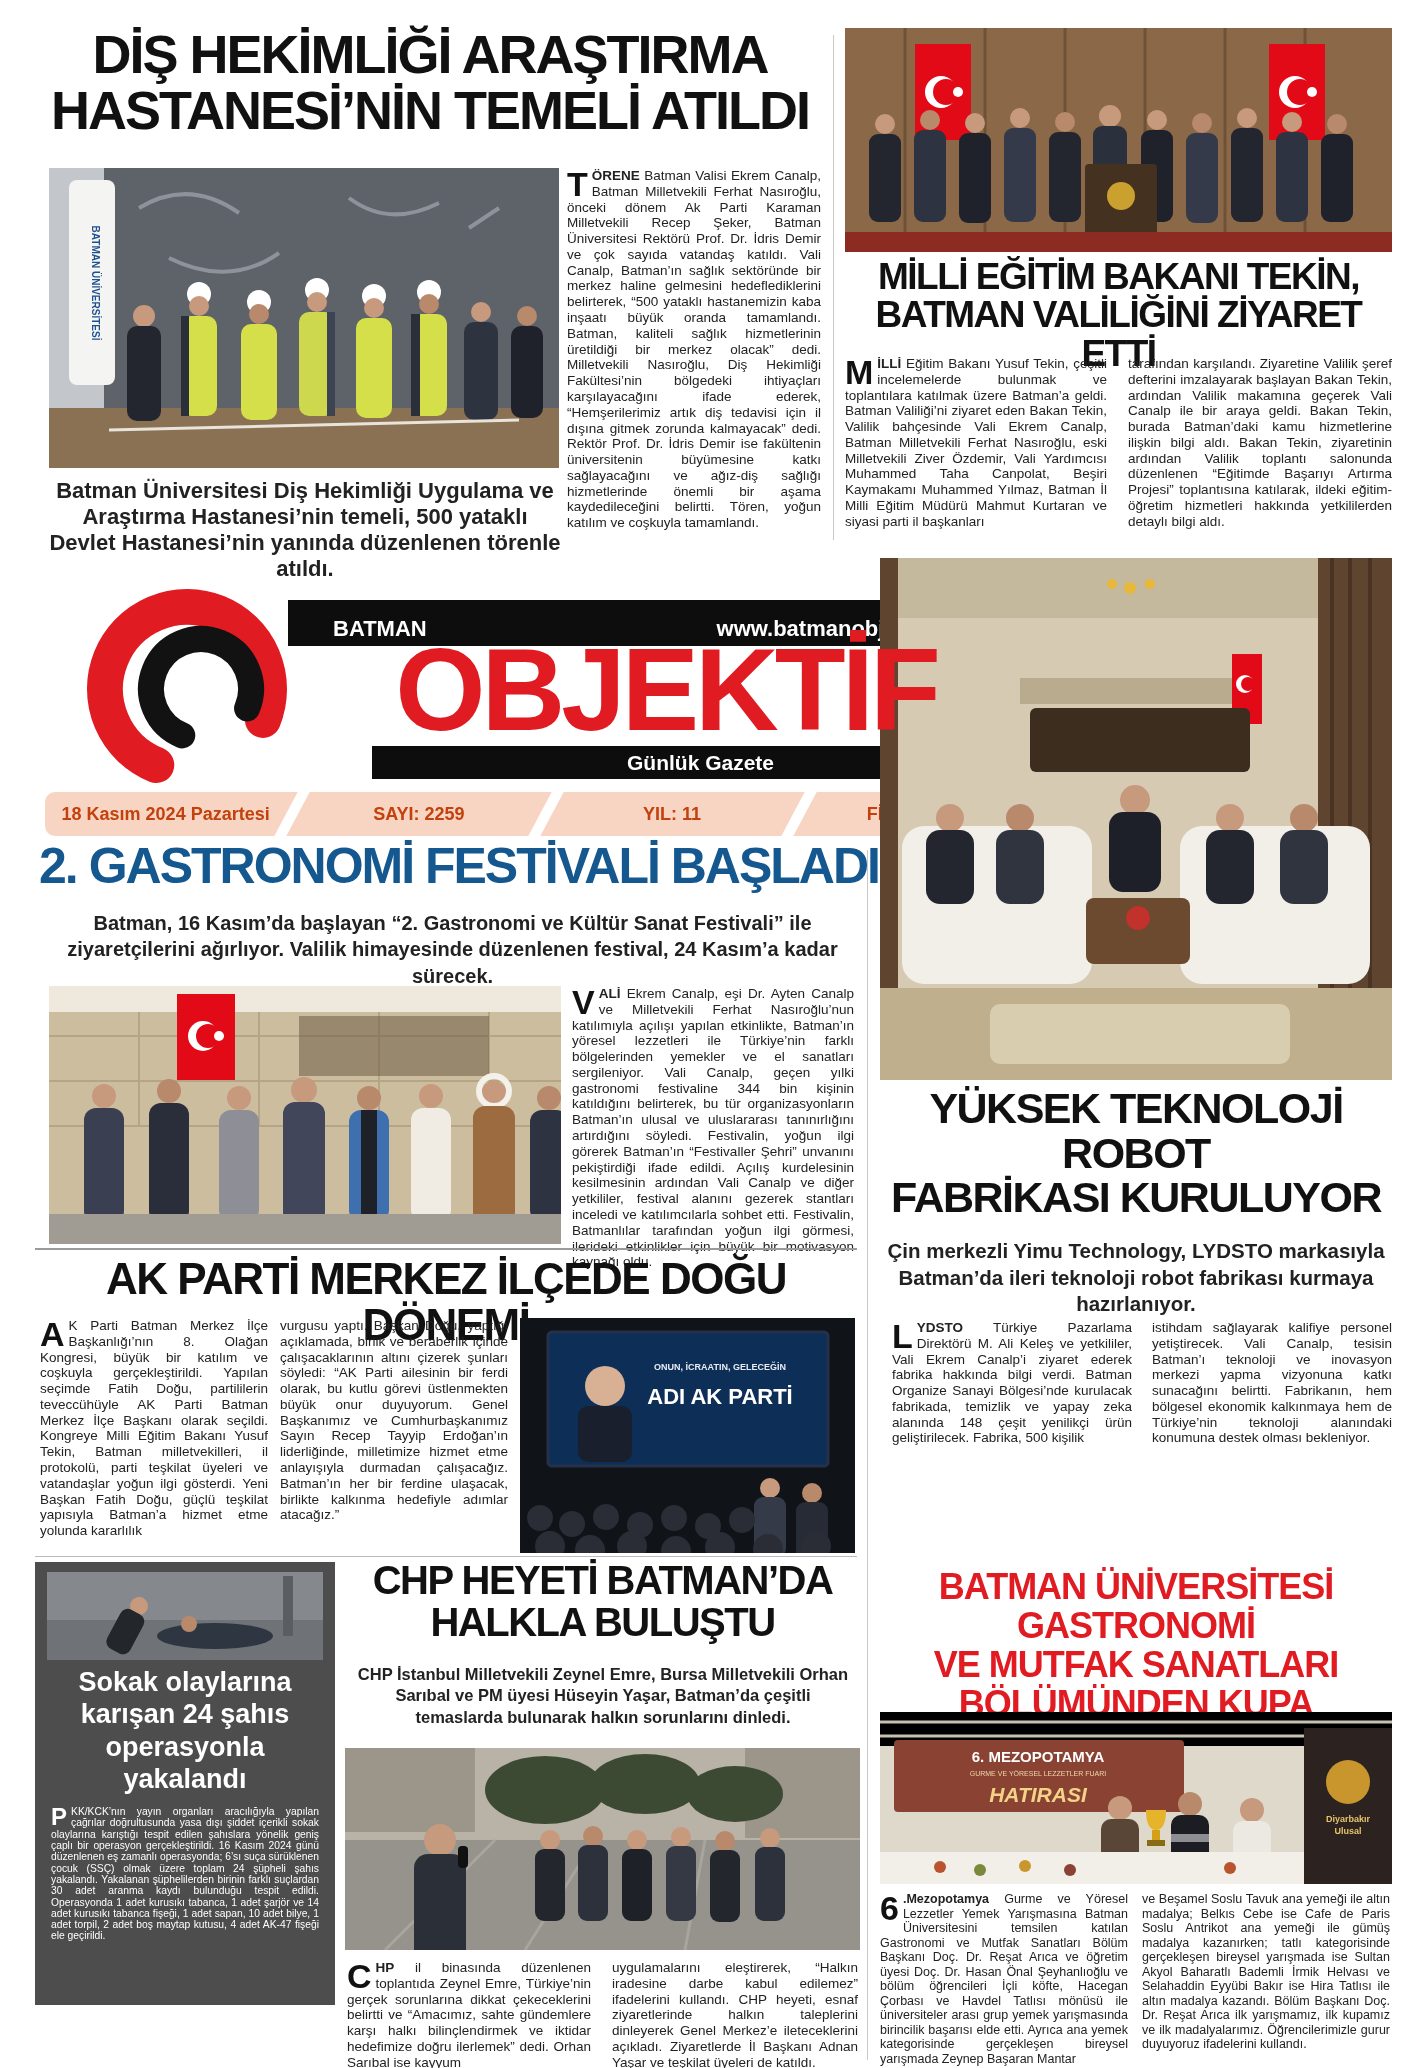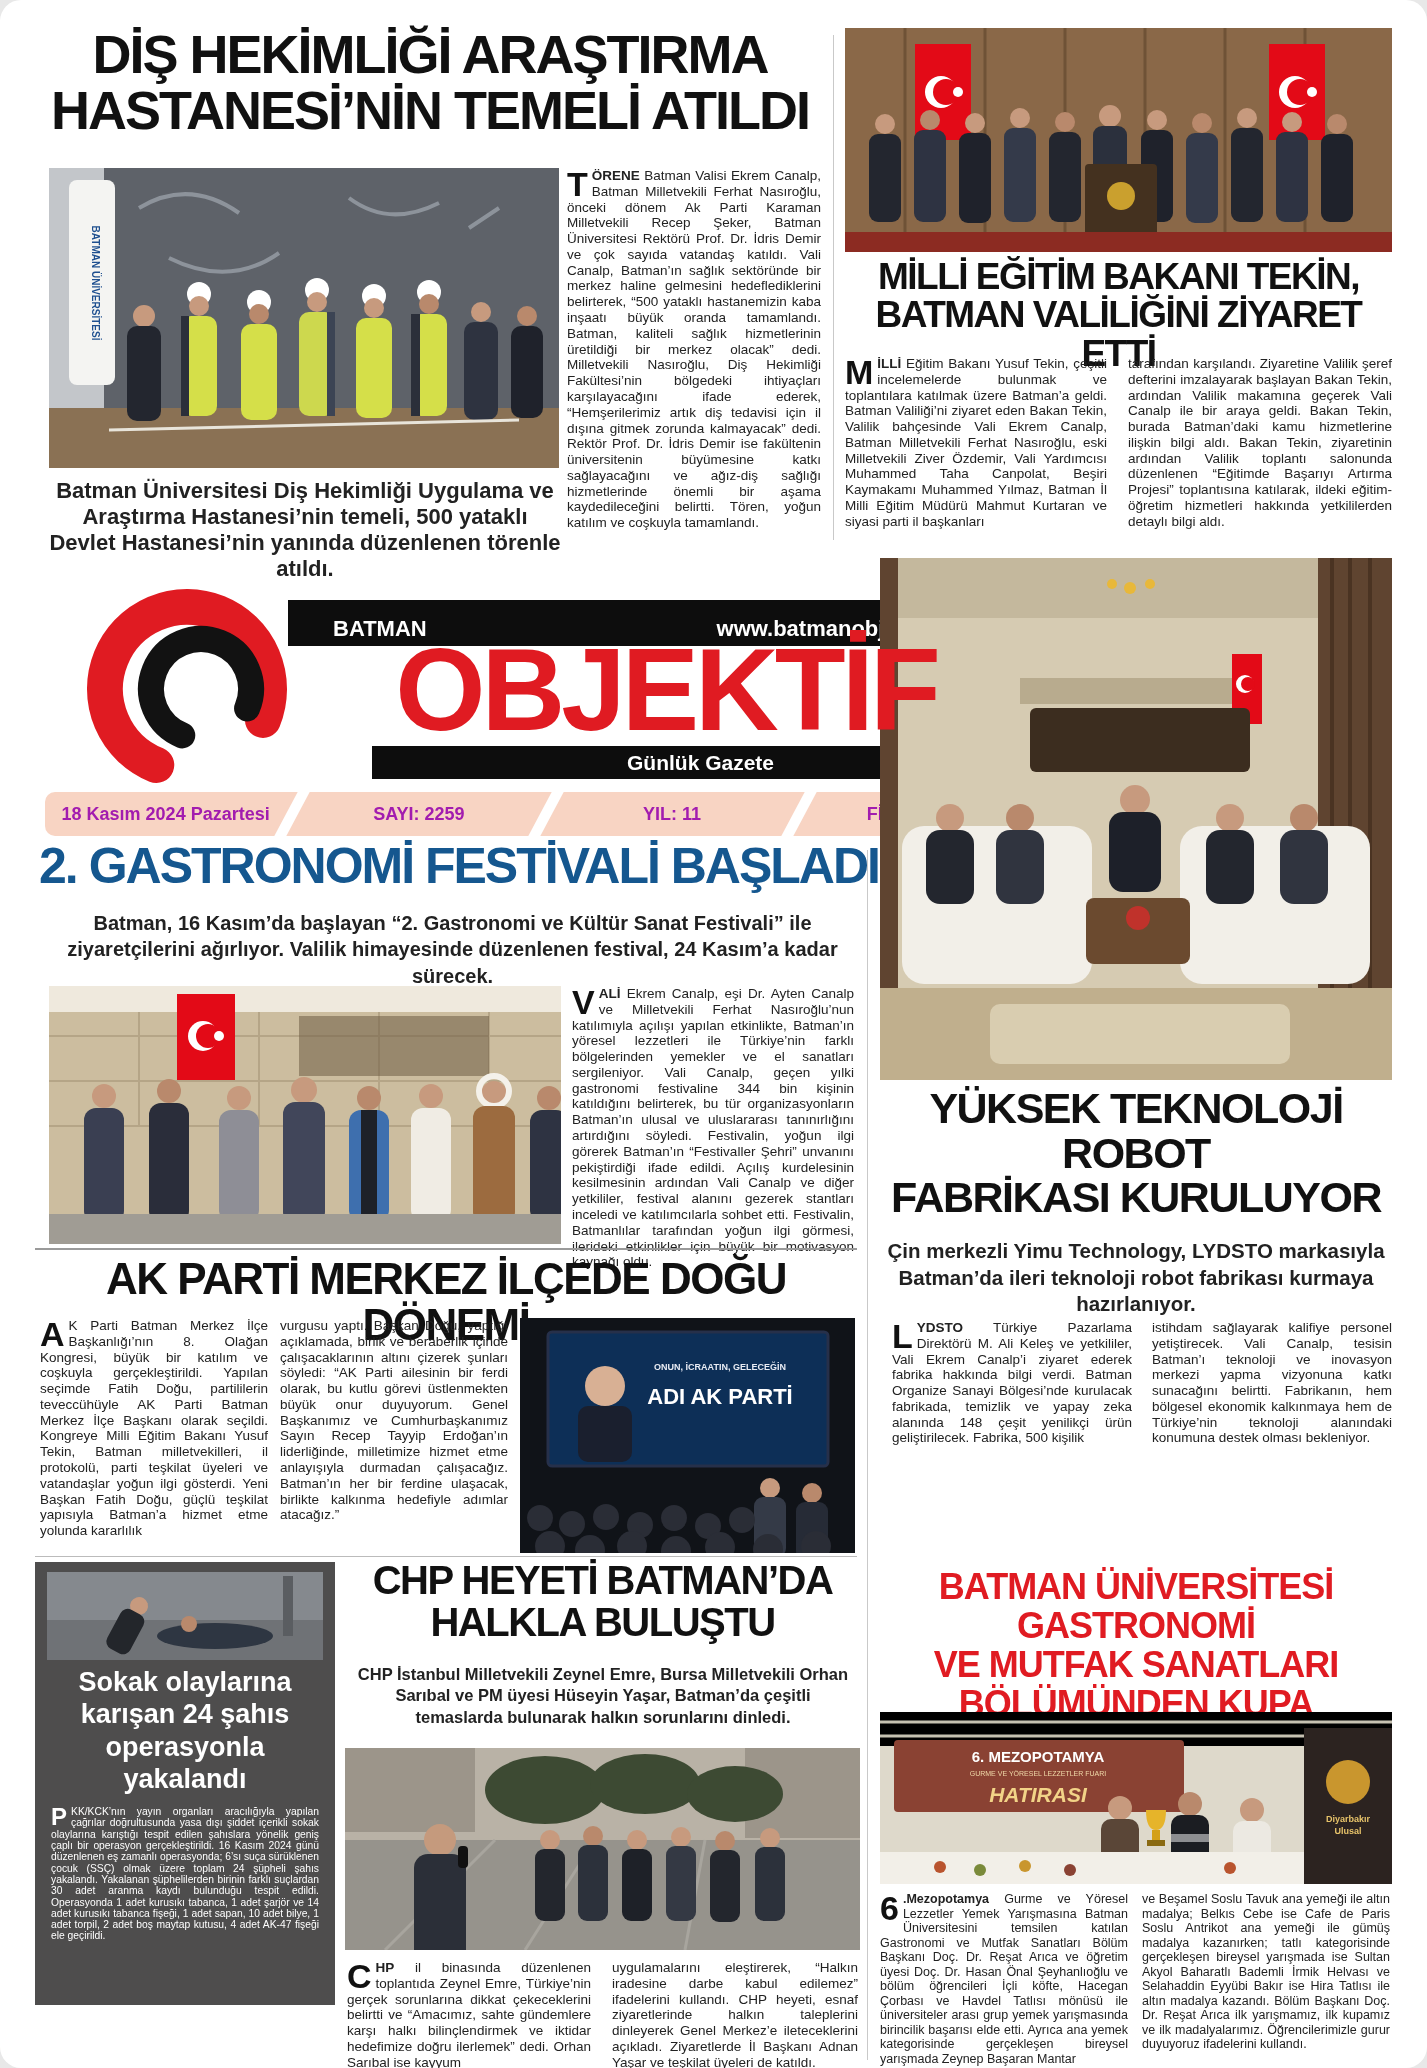--- a/index.html
+++ b/index.html
@@ -1,17 +1,17 @@
 <!DOCTYPE html>
 <html><head>
 <meta charset="utf-8">
 <style>
   html,body{margin:0;padding:0;background:#e8e8e8;}
   .page{position:relative;width:1427px;height:2068px;background:#ffffff;overflow:hidden;
-        font-family:"Liberation Sans",sans-serif;color:#1a1a1a;border-radius:21px;}
+        font-family:"Liberation Sans",sans-serif;color:#1a1a1a;}
   .abs{position:absolute;}
   
   .hl{font-weight:900;color:#111;letter-spacing:-2px;text-align:center;line-height:1.04;}
   .hl-dis{left:35px;top:26px;width:790px;font-size:54px;}
   .hl-tekin{left:845px;top:258px;width:547px;font-size:37px;letter-spacing:-1.5px;}
   .hl-gastro{left:38px;top:840px;width:842px;font-size:50px;color:#15578f;}
   .hl-robot{left:880px;top:1086px;width:512px;font-size:43px;letter-spacing:-1.5px;}
   .hl-ak{left:35px;top:1256px;width:822px;font-size:44px;letter-spacing:-1.5px;}
   .hl-kupa{left:880px;top:1568px;width:512px;font-size:36px;color:#e01b22;letter-spacing:-1px;line-height:1.08;}
   .hl-chp{left:345px;top:1560px;width:515px;font-size:40px;letter-spacing:-1.5px;}
@@ -45,21 +45,21 @@
   .bar{background:#0d0d0d;color:#fff;display:flex;align-items:center;}
   .bar1{left:288px;top:600px;width:748px;height:46px;justify-content:space-between;padding:12px 55px 0 45px;box-sizing:border-box;font-weight:bold;font-size:22px;}
   .bar2{left:372px;top:746px;width:664px;height:33px;justify-content:space-between;padding:0 22px 0 255px;box-sizing:border-box;font-weight:bold;font-size:21px;}
   .logo-word{left:295px;top:632px;width:742px;font-size:116px;font-weight:900;color:#e01b22;letter-spacing:-4px;text-align:center;line-height:1;z-index:3;}
   .ad{left:1090px;top:565px;width:302px;height:272px;background:#d6201f;color:#fff;}
   .ad .wordmark{position:absolute;left:0;top:158px;width:100%;text-align:center;font-size:34px;letter-spacing:-1px;}
   .ad .wordmark b{font-weight:900;}
   .ad .site{position:absolute;left:10px;top:200px;width:282px;height:30px;background:#fff;color:#c41b1a;font-weight:bold;font-size:19px;display:flex;align-items:center;justify-content:center;}
   .ad .phone{position:absolute;left:0;top:236px;width:100%;text-align:center;font-weight:bold;font-size:23px;}
   
-  .dateline{left:45px;top:792px;width:1001px;height:44px;background:#f8d4c3;border-radius:10px;display:flex;align-items:center;font-weight:bold;font-size:18px;color:#a21caf;}
+  .dateline{left:45px;top:792px;width:1001px;height:44px;background:#f8d4c3;border-radius:10px;display:flex;align-items:center;font-weight:bold;font-size:18px;color:#c2410c;}
   .dl-cell{flex:1;text-align:center;white-space:nowrap;}
   .dl-sep{width:12px;height:44px;background:#fff;transform:skewX(-28deg);flex:0 0 auto;}
   
   .sokak{left:35px;top:1562px;width:300px;height:443px;background:#4e4d4d;color:#fff;}
   .sokak-h{position:absolute;left:12px;top:104px;width:276px;text-align:center;font-weight:bold;font-size:27px;line-height:1.2;}
   .sokak-b{position:absolute;left:16px;top:244px;width:268px;font-size:10.3px;line-height:1.1;text-align:justify;}
   .sokak-b .dropcap{font-size:24px;color:#fff;padding-top:1px;}
   .rule-h{background:#9a9a9a;height:2px;}
   .rule-v{background:#c9c9c9;width:1px;}
 </style>

